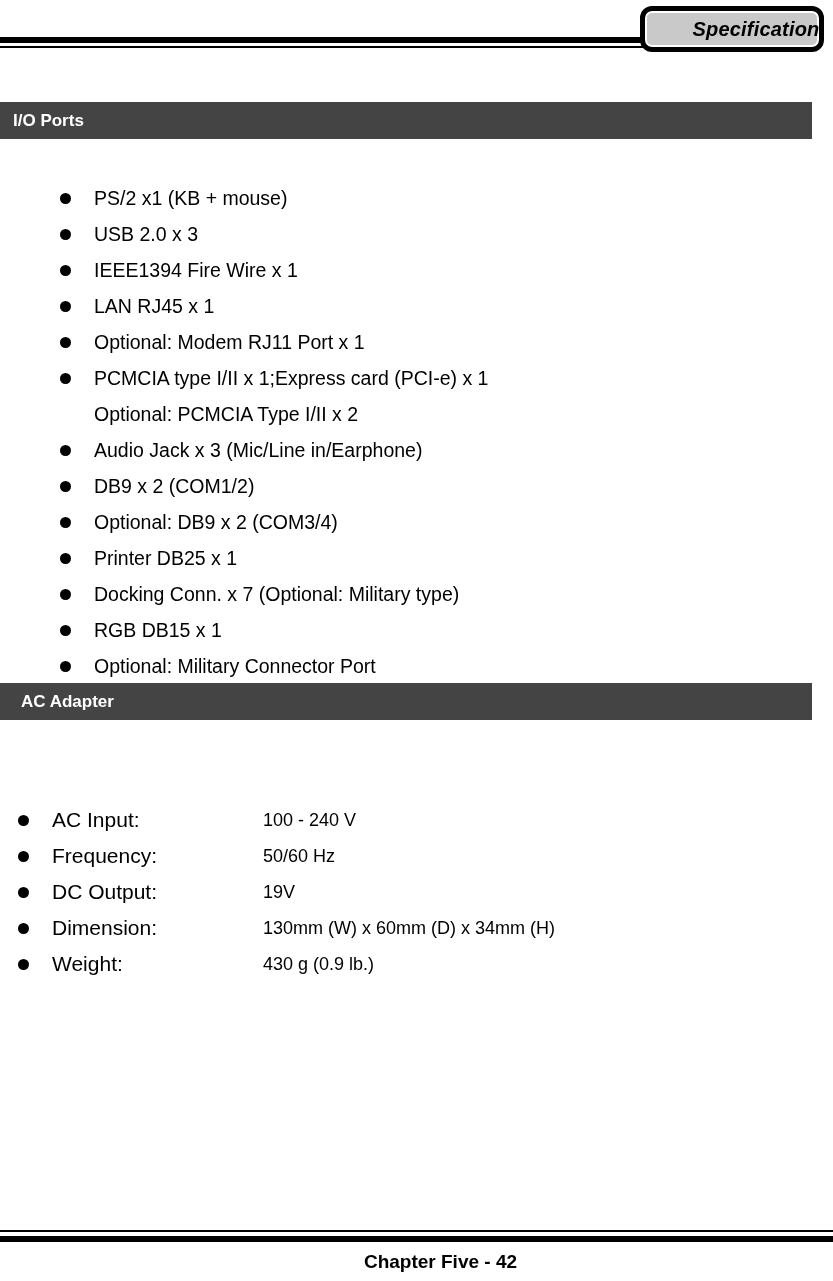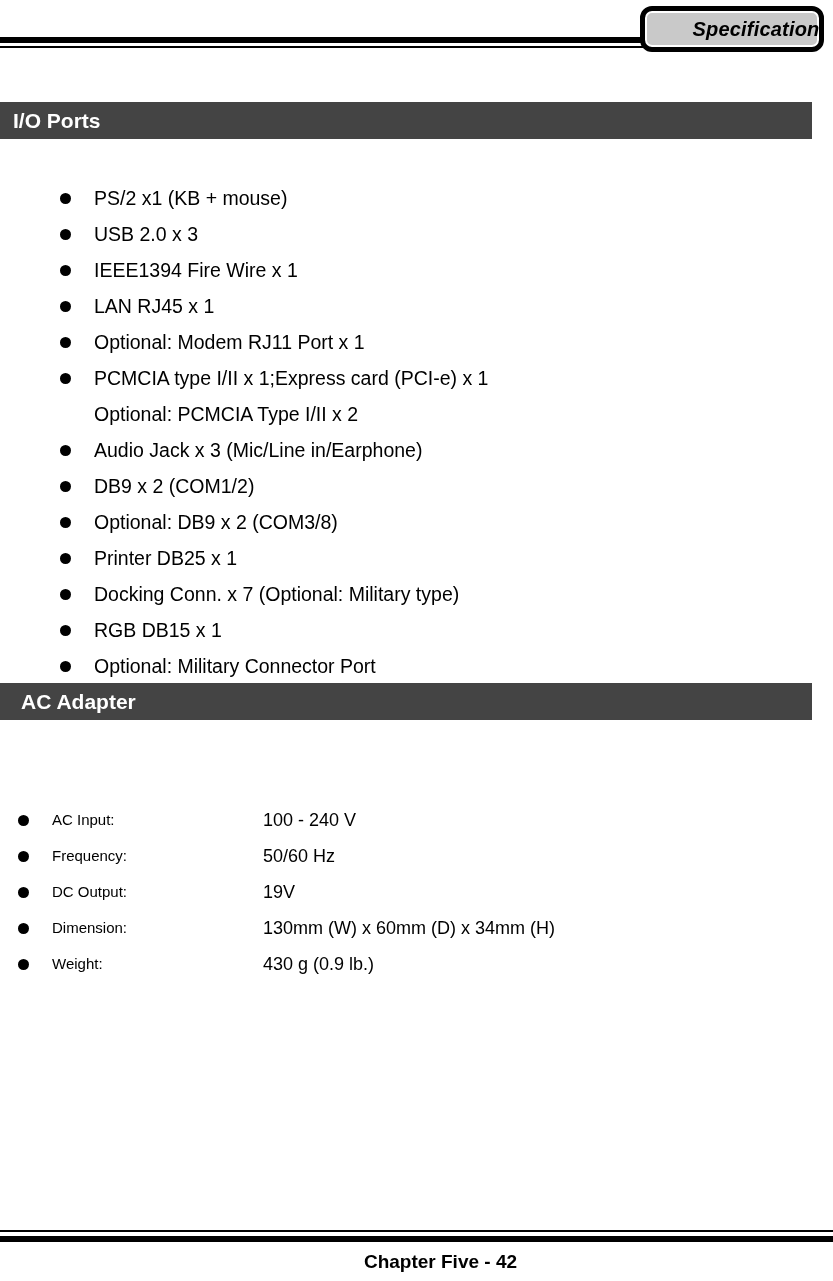--- a/index.html
+++ b/index.html
@@ -70,21 +70,21 @@
     position: absolute;
     left: 0;
     width: 812px;
     height: 37px;
     background: #444444;
     display: flex;
     align-items: center;
   }
   .section-bar-title {
     color: #ffffff;
-    font-size: 21px;
+    font-size: 17px;
     font-weight: bold;
     line-height: 1;
   }
   #bar-io { top: 102px; }
   #bar-io .section-bar-title { padding-left: 13px; }
   #bar-ac { top: 683px; }
   #bar-ac .section-bar-title { padding-left: 21px; }
 
   
   .bullet-list {
@@ -120,21 +120,21 @@
   
   .bullet-row.continuation .bullet-text {
     left: 52px;
   }
 
   
   .spec-label {
     position: absolute;
     left: 52px;
     top: 0;
-    font-size: 15px;
+    font-size: 21px;
     line-height: 36px;
   }
   .spec-value {
     position: absolute;
     left: 263px;
     top: 0;
     font-size: 18px;
     line-height: 36px;
   }
 
@@ -219,21 +219,21 @@
   <div class="bullet-row">
     <span class="bullet-glyph"></span>
     <span class="bullet-text">Audio Jack x 3 (Mic/Line in/Earphone)</span>
   </div>
   <div class="bullet-row">
     <span class="bullet-glyph"></span>
     <span class="bullet-text">DB9 x 2 (COM1/2)</span>
   </div>
   <div class="bullet-row">
     <span class="bullet-glyph"></span>
-    <span class="bullet-text">Optional: DB9 x 2 (COM3/8)</span>
+    <span class="bullet-text">Optional: DB9 x 2 (COM3/4)</span>
   </div>
   <div class="bullet-row">
     <span class="bullet-glyph"></span>
     <span class="bullet-text">Printer DB25 x 1</span>
   </div>
   <div class="bullet-row">
     <span class="bullet-glyph"></span>
     <span class="bullet-text">Docking Conn. x 7 (Optional: Military type)</span>
   </div>
   <div class="bullet-row">

